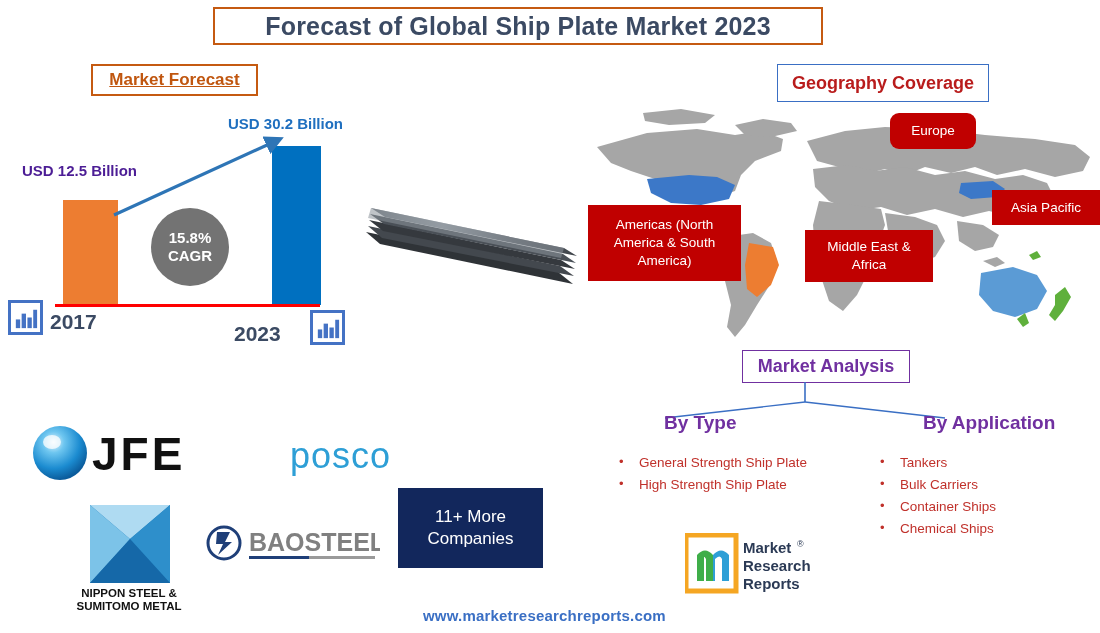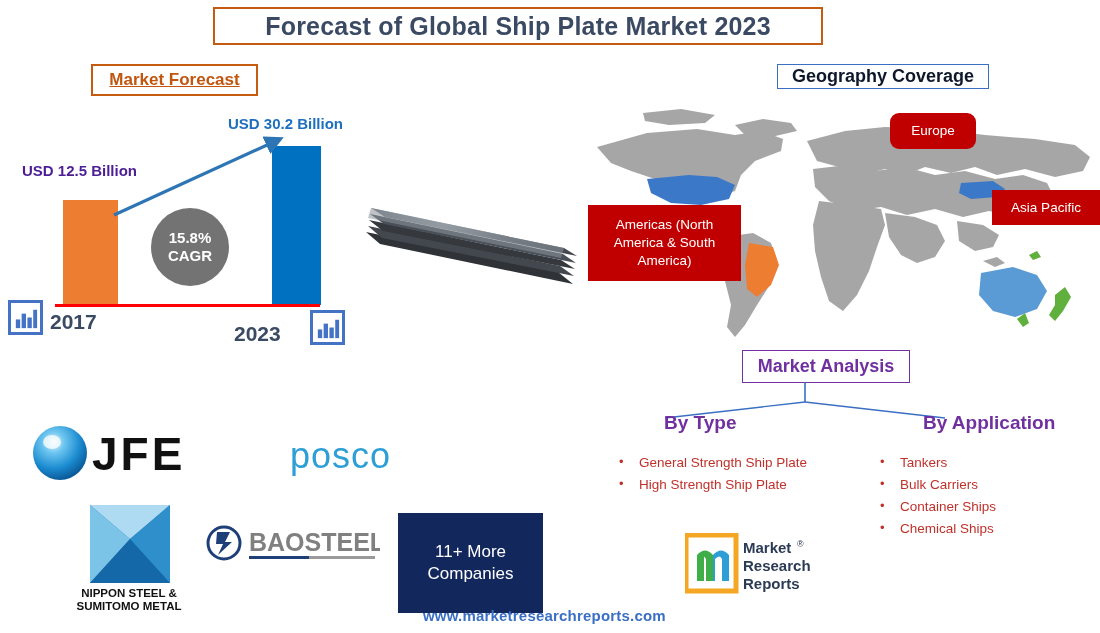--- a/index.html
+++ b/index.html
@@ -28,22 +28,22 @@
   
   .chip{
     position:absolute;display:flex;align-items:center;justify-content:center;
     box-sizing:border-box;font-weight:bold;
   }
   #chip-market-forecast{
     left:91px;top:64px;width:167px;height:32px;
     border:2px solid #C55A11;color:#C0560F;font-size:17px;text-decoration:underline;
   }
   #chip-geography{
-    left:777px;top:64px;width:212px;height:25px;
-    border:1.5px solid #3A6FC4;color:#0f172a;font-size:18px;
+    left:777px;top:64px;width:212px;height:38px;
+    border:1.5px solid #3A6FC4;color:#b91c1c;font-size:18px;
   }
   #chip-companies{
     left:67px;top:376px;width:206px;height:32px;
     border:1.5px solid #1F3864;color:#1F3864;font-size:17px;
   }
   #chip-market-analysis{
     left:742px;top:350px;width:168px;height:33px;
     border:1.5px solid #7030A0;color:#7030A0;font-size:18px;
   }
 
@@ -103,21 +103,21 @@
   }
   #list-by-type{left:617px;top:452px;}
   #list-by-application{left:878px;top:452px;}
 
   
   #logo-jfe{position:absolute;left:30px;top:420px;width:200px;height:65px;}
   #logo-posco{position:absolute;left:290px;top:435px;width:140px;height:42px;}
   #logo-nippon{position:absolute;left:62px;top:505px;width:135px;height:110px;}
   #logo-baosteel{position:absolute;left:205px;top:522px;width:175px;height:46px;}
   #box-more-companies{
-    position:absolute;left:398px;top:513px;width:145px;height:100px;
+    position:absolute;left:398px;top:488px;width:145px;height:80px;
     background:#12275C;color:#ffffff;display:flex;flex-direction:column;
     align-items:center;justify-content:center;text-align:center;
     font-size:17px;line-height:1.3;
   }
 
   
   #mrr-logo{position:absolute;left:685px;top:533px;width:145px;height:62px;}
   #site-url{
     position:absolute;left:423px;top:607px;
     font-size:15px;font-weight:bold;color:#3A6FC4;letter-spacing:.2px;
@@ -225,20 +225,21 @@
     <path d="M396,168 L428,162 L452,170 L462,186 L452,204 L430,212 L408,206 L394,190 Z" fill="#5B9BD5"></path>
     <path d="M432,214 L440,208 L444,218 L438,222 Z" fill="#5FB03C"></path>
     <path d="M470,190 L480,182 L486,192 L478,206 L470,216 L464,210 L470,200 Z" fill="#5FB03C"></path>
     <path d="M398,156 L412,152 L420,158 L410,162 Z" fill="#A6A6A6"></path>
     <path d="M444,150 L452,146 L456,152 L448,155 Z" fill="#5FB03C"></path>
   </svg>
 
   <div class="geo-label" id="geo-europe">Europe</div>
   <div class="geo-label" id="geo-asia-pacific">Asia Pacific</div>
   <div class="geo-label" id="geo-americas">Americas (North America &amp; South America)</div>
+  <div class="geo-label" id="geo-mea">Middle East &amp; Africa</div>
 
   <svg id="analysis-connector" viewBox="0 0 330 40">
     <line x1="165" y1="0" x2="165" y2="20" stroke="#3A6FC4" stroke-width="1.6"></line>
     <line x1="165" y1="20" x2="25" y2="36" stroke="#3A6FC4" stroke-width="1.4"></line>
     <line x1="165" y1="20" x2="305" y2="36" stroke="#3A6FC4" stroke-width="1.4"></line>
   </svg>
 
   <div class="analysis-head" id="head-by-type">By Type</div>
   <div class="analysis-head" id="head-by-application">By Application</div>
 

